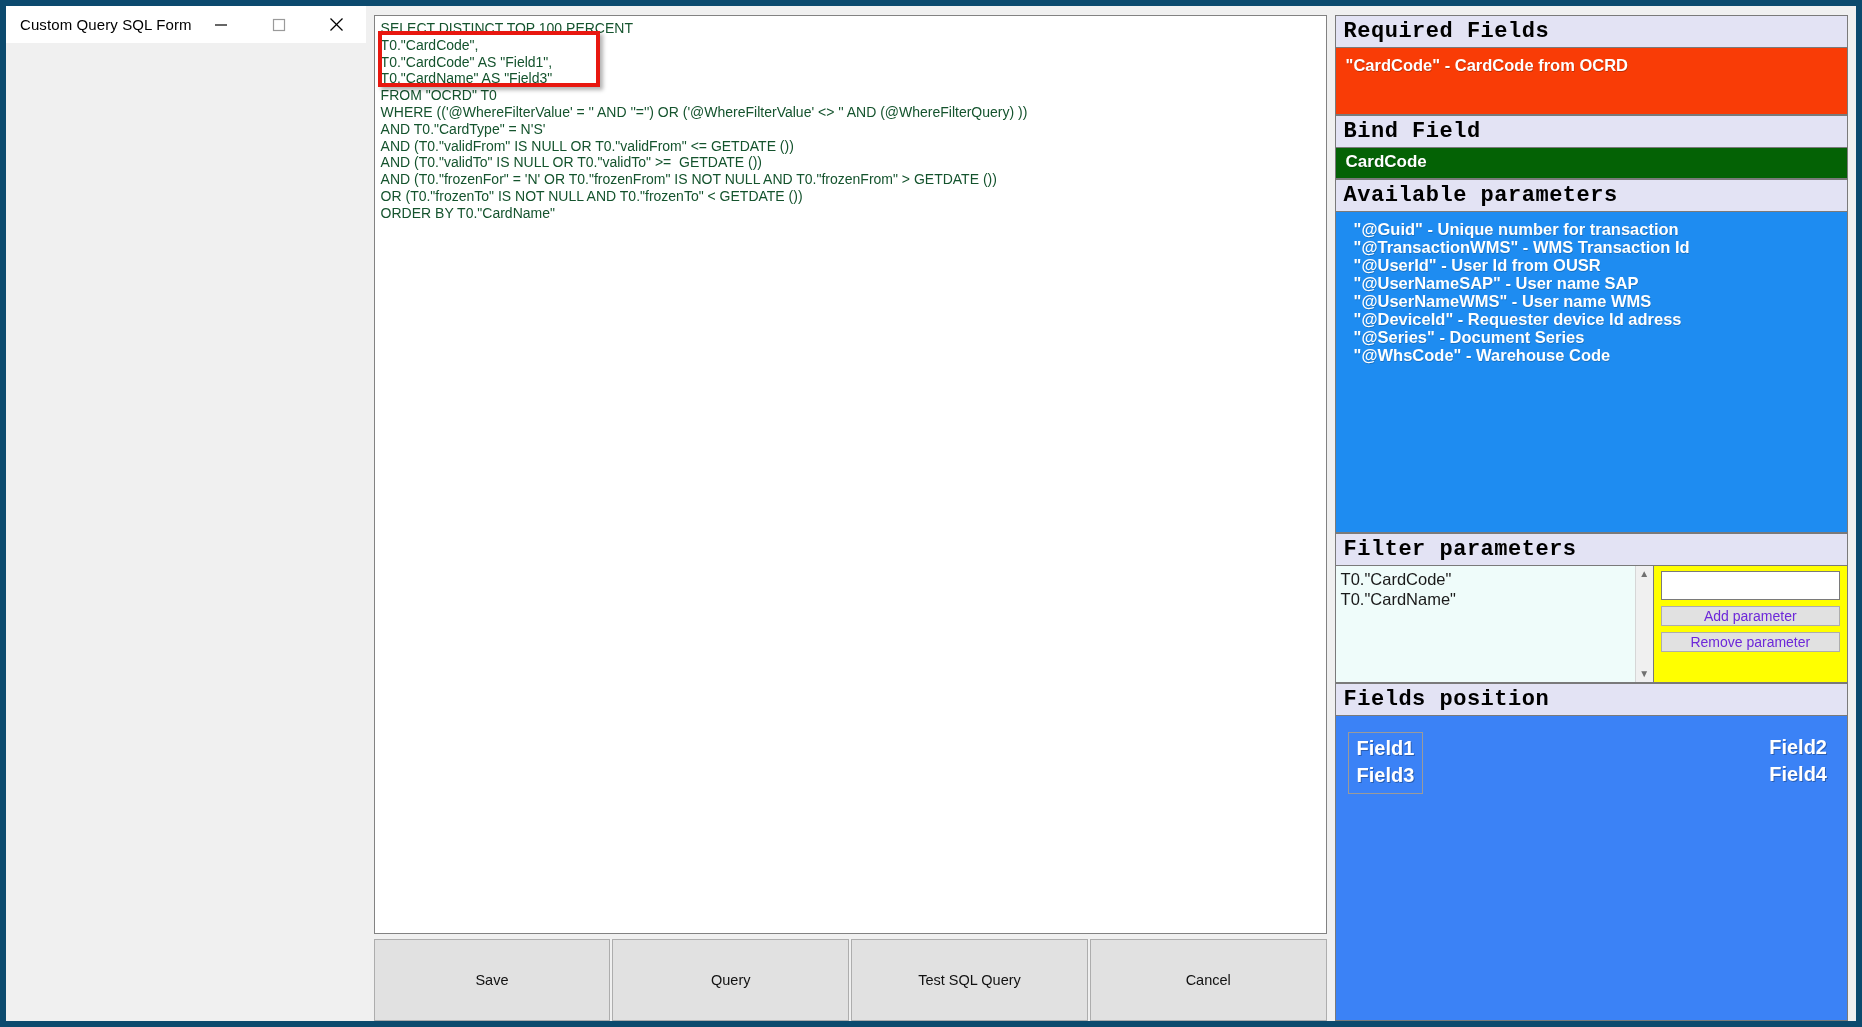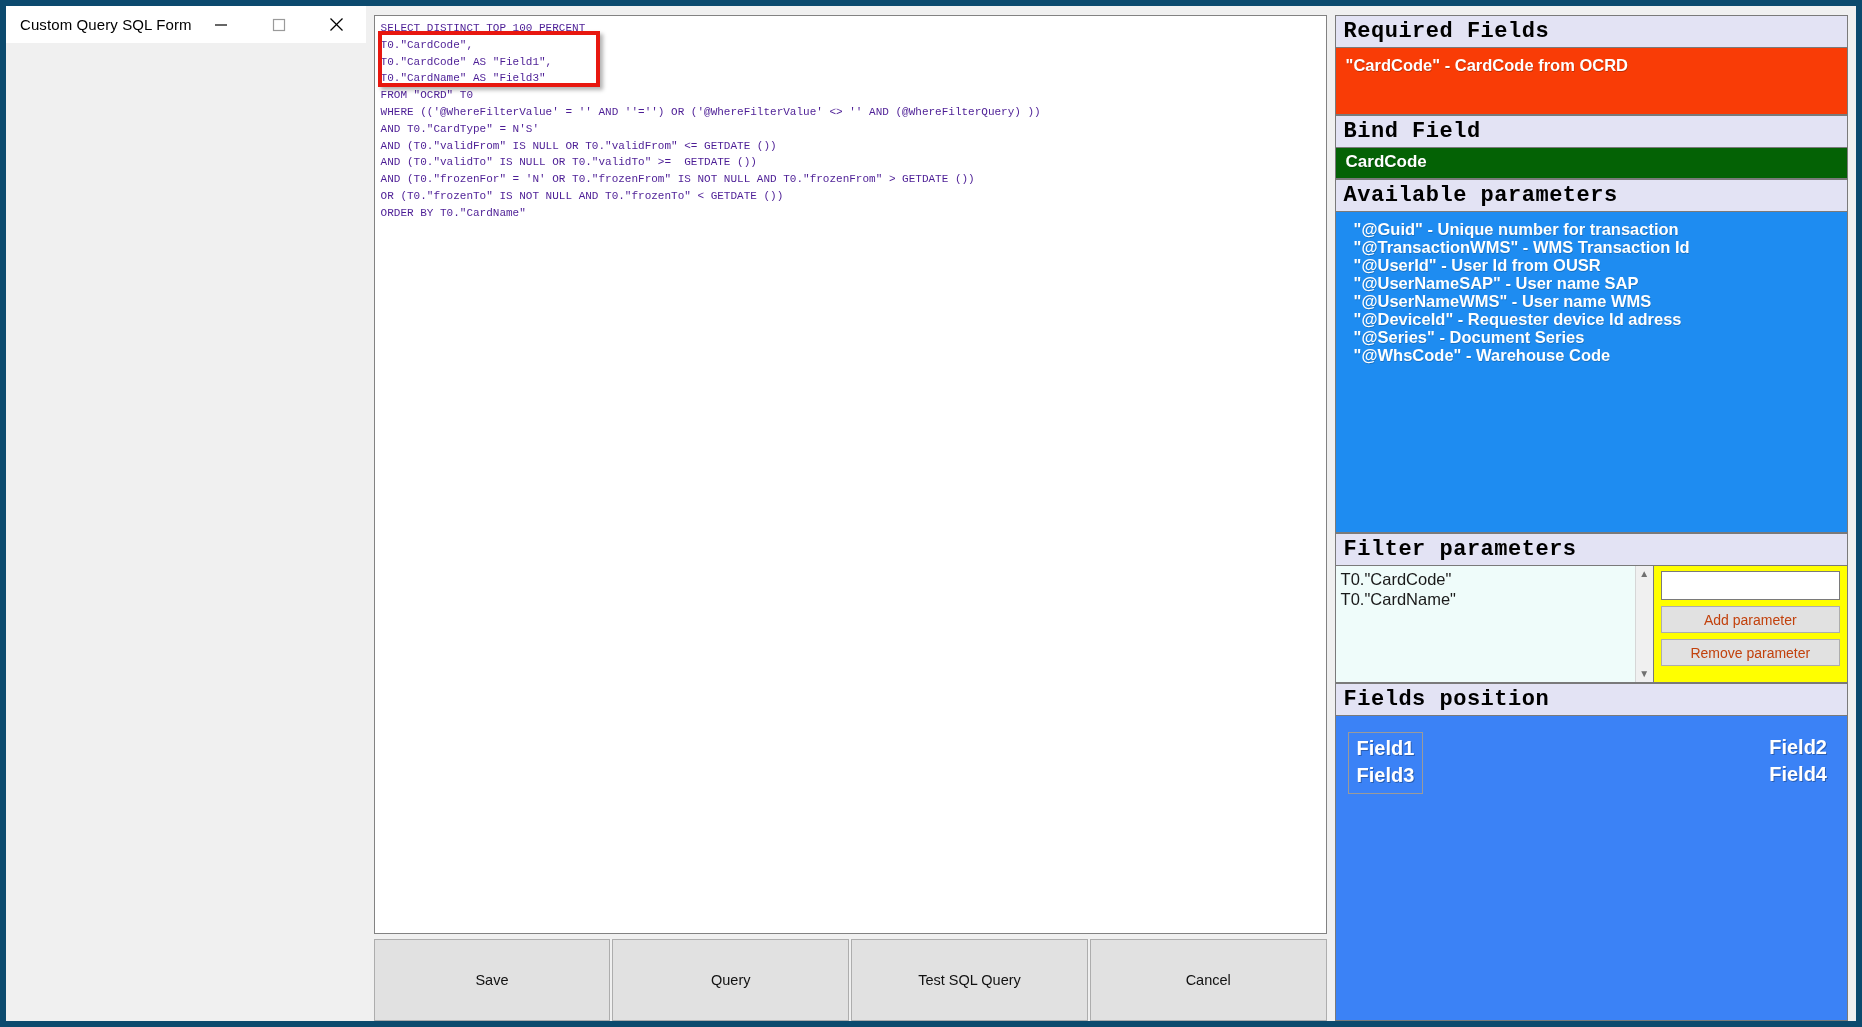--- a/index.html
+++ b/index.html
@@ -53,25 +53,25 @@
   .sql-box {
     flex: 1;
     background: #ffffff;
     border: 1px solid #828282;
     box-sizing: border-box;
     padding: 4px 4px 4px 6px;
     overflow: hidden;
     position: relative;
   }
   .sql-line {
-    font-size: 11px;
+    font-size: 14px;
     line-height: 16.8px;
-    color: #4c1d95;
+    color: #14532d;
     white-space: pre;
-    font-family: Liberation Mono, monospace;
+    font-family: Liberation Sans, sans-serif;
   }
   .redbox {
     position: absolute;
     left: 3px; top: 15px;
     width: 222px; height: 56px;
     border: 4px solid #e8170f;
     box-sizing: border-box;
     pointer-events: none;
     box-shadow: 3px 3px 4px rgba(0,0,0,0.30);
     background: transparent;
@@ -203,27 +203,27 @@
     background: #ffffff;
     border: 1px solid #7a7a7a;
     box-sizing: border-box;
     font-size: 14px;
     padding: 0 5px;
     outline: none;
     width: 100%;
     font-family: "Liberation Sans", sans-serif;
   }
   .filter-btn {
-    height: 27px;
+    height: 20px;
     background: #e1e1e1;
     border: 1px solid #adadad;
     box-sizing: border-box;
     display: flex; align-items: center; justify-content: center;
     font-size: 14px;
-    color: #c2410c;
+    color: #6d28d9;
   }
   
   .fields-pos {
     flex: 1;
     background: #3b82f6;
     border: 1px solid #7a7a7a;
     box-sizing: border-box;
     display: flex;
     justify-content: space-between;
     align-items: flex-start;

